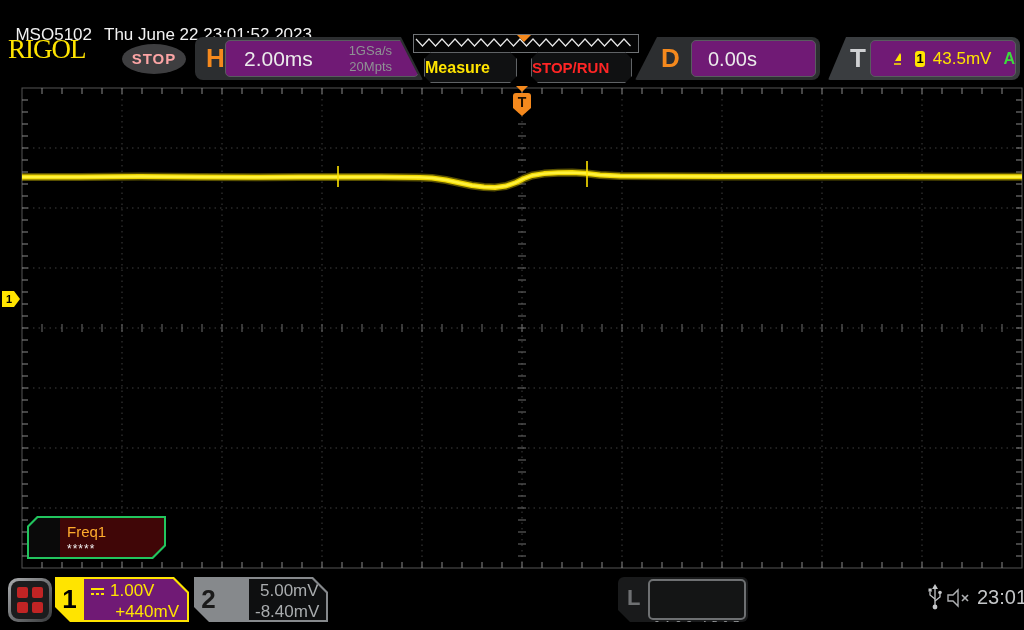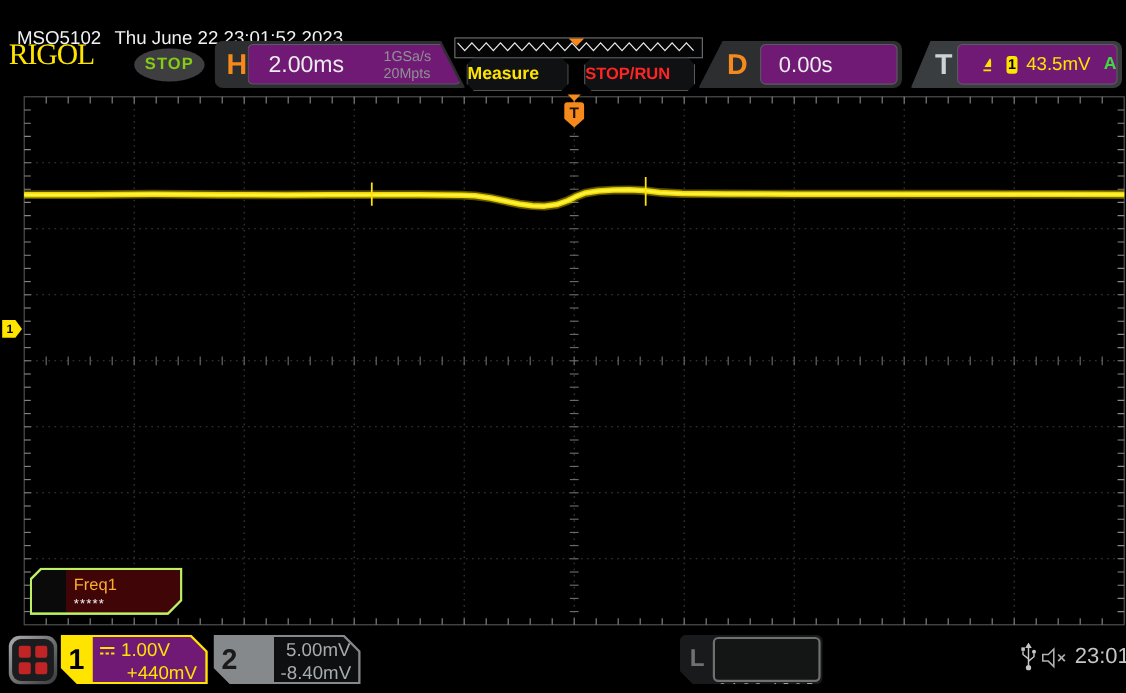--- a/index.html
+++ b/index.html
@@ -11,34 +11,34 @@
   .abs{position:absolute;}
 
   
   #titlebar{left:6px;top:5px;color:#f2f2f2;font-size:17px;white-space:pre;}
   #titlebar .model{margin-right:12px;}
 
   
   #rigol-logo{left:8px;top:36px;font-family:"Liberation Serif",serif;font-weight:normal;
     font-size:27px;color:#ffe400;letter-spacing:-1px;line-height:1;}
   #stop-badge{left:122px;top:44px;width:64px;height:30px;background:#3e3e40;border-radius:50%;
-    color:#84cc16;font-weight:bold;font-size:15px;text-align:center;line-height:30px;letter-spacing:1px;}
+    color:#fca5a5;font-weight:bold;font-size:15px;text-align:center;line-height:30px;letter-spacing:1px;}
 
   .panel{background:#2c2e30;}
   .pletter{position:absolute;font-size:26px;font-weight:bold;line-height:1;}
   .orange{color:#f5891d;}
   .display{position:absolute;background:#701a75;border:1px solid #595c5f;border-radius:5px;}
 
   #h-panel{left:195px;top:37px;width:228px;height:43px;border-radius:8px 2px 2px 8px;
     clip-path:polygon(0 0,calc(100% - 22px) 0,100% 100%,0 100%);}
   #h-panel .pletter{left:11px;top:8px;}
   #h-display{left:30px;top:3px;right:4px;bottom:3px;
     clip-path:polygon(0 0,calc(100% - 19px) 0,100% 100%,0 100%);}
   #h-timebase{position:absolute;left:18px;top:6px;font-size:21px;color:#ececec;}
-  #h-rates{position:absolute;right:26px;top:2px;text-align:left;font-size:13px;color:#8f9294;line-height:1.25;margin-left:28px;}
+  #h-rates{position:absolute;right:26px;top:2px;text-align:right;font-size:13px;color:#8f9294;line-height:1.25;margin-left:28px;}
 
   #preview-strip{left:413px;top:34px;width:224px;height:17px;border:1px solid #6f7275;background:#050505;}
   #preview-marker{position:absolute;left:103px;top:0;width:0;height:0;
     border-left:7px solid transparent;border-right:7px solid transparent;border-top:7px solid #f5891d;}
 
   .softkey{background:#101112;border:1px solid #606366;text-align:left;font-weight:bold;
     clip-path:polygon(7px 0,calc(100% - 7px) 0,100% 7px,100% calc(100% - 7px),calc(100% - 7px) 100%,7px 100%,0 calc(100% - 7px),0 7px);}
   #measure-btn{left:424px;top:52px;width:91px;height:29px;line-height:29px;color:#ffe400;font-size:16px;}
   #stoprun-btn{left:531px;top:52px;width:99px;height:29px;line-height:29px;color:#ff2525;font-size:15px;}
 
@@ -52,21 +52,21 @@
     clip-path:polygon(18px 0,100% 0,100% 100%,0 100%);}
   #t-panel .pletter{left:22px;top:8px;color:#cfd1d3;}
   #t-display{left:42px;top:3px;right:4px;bottom:3px;display:flex;align-items:center;}
   #t-slope-icon{margin-left:22px;}
   #t-source-badge{display:inline-block;width:16px;height:16px;background:#ffe400;border-radius:3px;
     color:#000;font-size:13px;font-weight:bold;text-align:center;line-height:16px;margin-left:14px;}
   #t-level{color:#ffe400;font-size:17px;margin-left:8px;}
   #t-mode{color:#3ddc3d;font-size:16px;font-weight:bold;margin-left:12px;}
 
   
-  #freq-box{left:27px;top:516px;width:139px;height:43px;background:#bef264;
+  #freq-box{left:27px;top:516px;width:139px;height:43px;background:#22c55e;
     clip-path:polygon(10px 0,100% 0,100% calc(100% - 13px),calc(100% - 13px) 100%,0 100%,0 10px);}
   #freq-inner{position:absolute;left:2px;top:2px;right:2px;bottom:2px;
     background:linear-gradient(90deg,#0a0a0a 0,#0a0a0a 31px,#400607 31px);
     clip-path:polygon(9px 0,100% 0,100% calc(100% - 12px),calc(100% - 12px) 100%,0 100%,0 9px);}
   #freq-name{position:absolute;left:38px;top:5px;color:#ffac2e;font-size:15px;}
   #freq-value{position:absolute;left:38px;top:24px;color:#f0f0f0;font-size:12px;letter-spacing:1px;}
 
   
   #grid-btn{left:8px;top:578px;width:44px;height:44px;border-radius:10px;
     background:linear-gradient(135deg,#aaacae,#37393b);}

